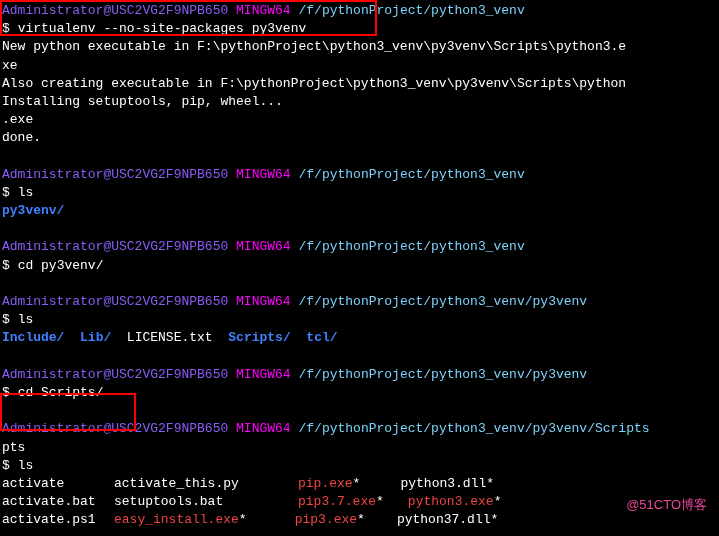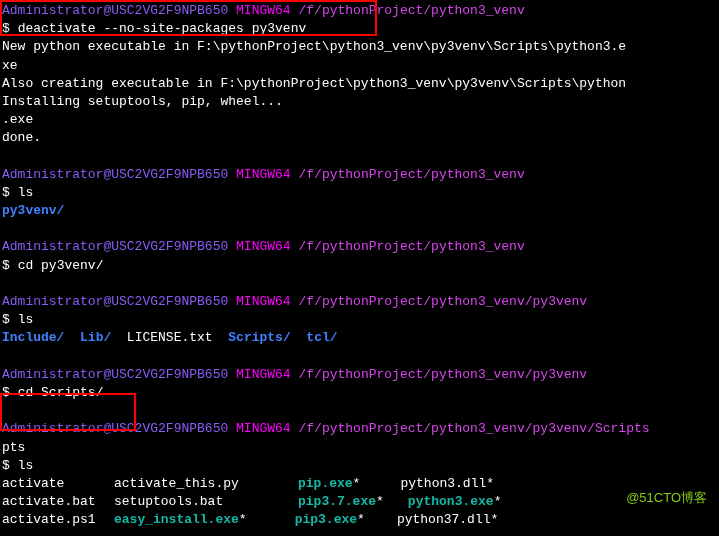--- a/index.html
+++ b/index.html
@@ -11,47 +11,47 @@
       color: #fff;
       width: 719px;
       height: 536px;
       overflow: hidden;
       position: relative;
       padding: 2px;
     }
     .line { white-space: pre; }
     .user { color: #8b5cf6; }
     .mingw { color: #ff00ff; }
-    .path { color: #d946ef; text-align: right; }
+    .path { color: #7dd3fc; text-align: right; }
     .prompt { color: #fff; }
     .cmd { color: #fff; }
     .output { color: #fff; }
-    .exec { color: #14b8a6; font-weight: bold; }
+    .exec { color: #ef4444; }
     .dir { color: #4080ff; font-weight: bold; }
     .red-box {
       border: 2px solid #ff0000;
       position: absolute;
     }
     .box1 { top: 0px; left: 0px; width: 377px; height: 36px; }
     .box2 { top: 393px; left: 0px; width: 136px; height: 38px; }
     .watermark {
       position: absolute;
       right: 12px;
-      bottom: 29px;
-      color: #84cc16;
+      bottom: 22px;
+      color: #ec4899;
       font-size: 13px;
       font-family: Arial, sans-serif;
     }
   </style>
 </head>
 <body>
 
 <div>
 <div class="line"><span class="user">Administrator@USC2VG2F9NPB650</span> <span class="mingw">MINGW64</span> <span class="path">/f/pythonProject/python3_venv</span></div>
-<div class="line"><span class="prompt">$</span> <span class="cmd">deactivate --no-site-packages py3venv</span></div>
+<div class="line"><span class="prompt">$</span> <span class="cmd">virtualenv --no-site-packages py3venv</span></div>
 <div class="line output">New python executable in F:\pythonProject\python3_venv\py3venv\Scripts\python3.e</div>
 <div class="line output">xe</div>
 <div class="line output">Also creating executable in F:\pythonProject\python3_venv\py3venv\Scripts\python</div>
 <div class="line output">Installing setuptools, pip, wheel...</div>
 <div class="line output">.exe</div>
 <div class="line output">done.</div>
 <div class="line">&nbsp;</div>
 <div class="line"><span class="user">Administrator@USC2VG2F9NPB650</span> <span class="mingw">MINGW64</span> <span class="path">/f/pythonProject/python3_venv</span></div>
 <div class="line"><span class="prompt">$</span> <span class="cmd">ls</span></div>
 <div class="line"><span class="dir">py3venv/</span></div>

